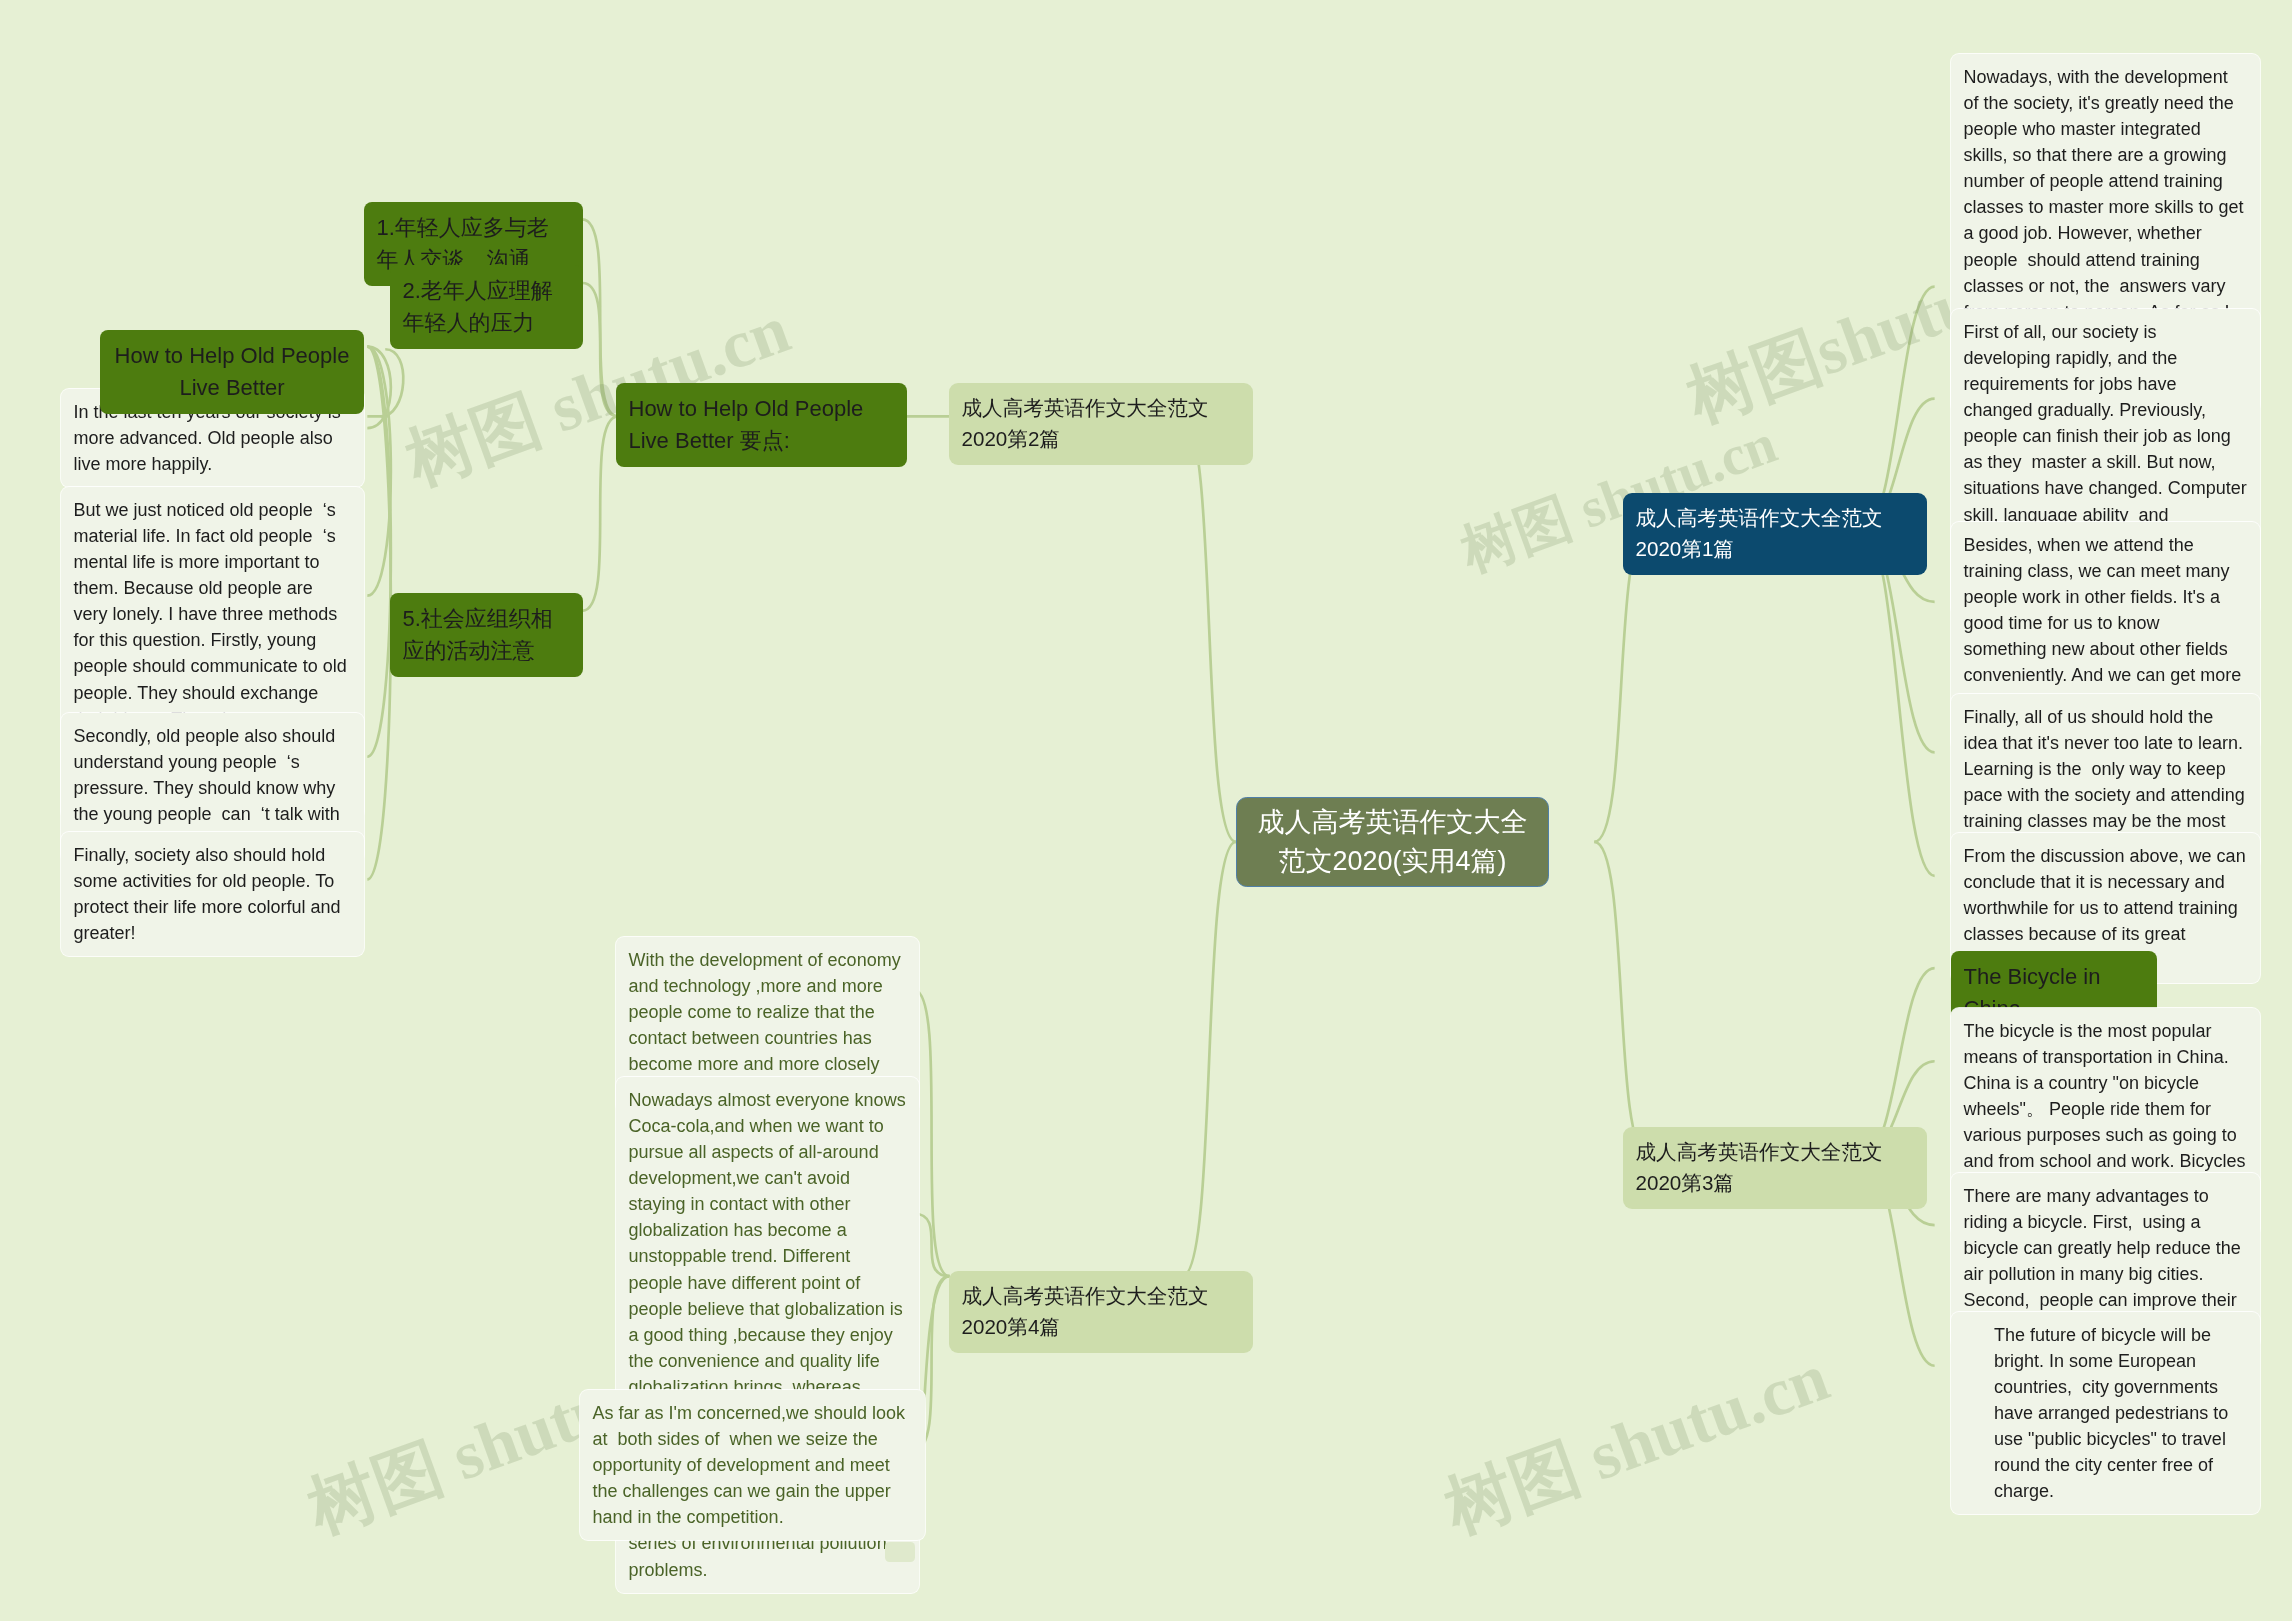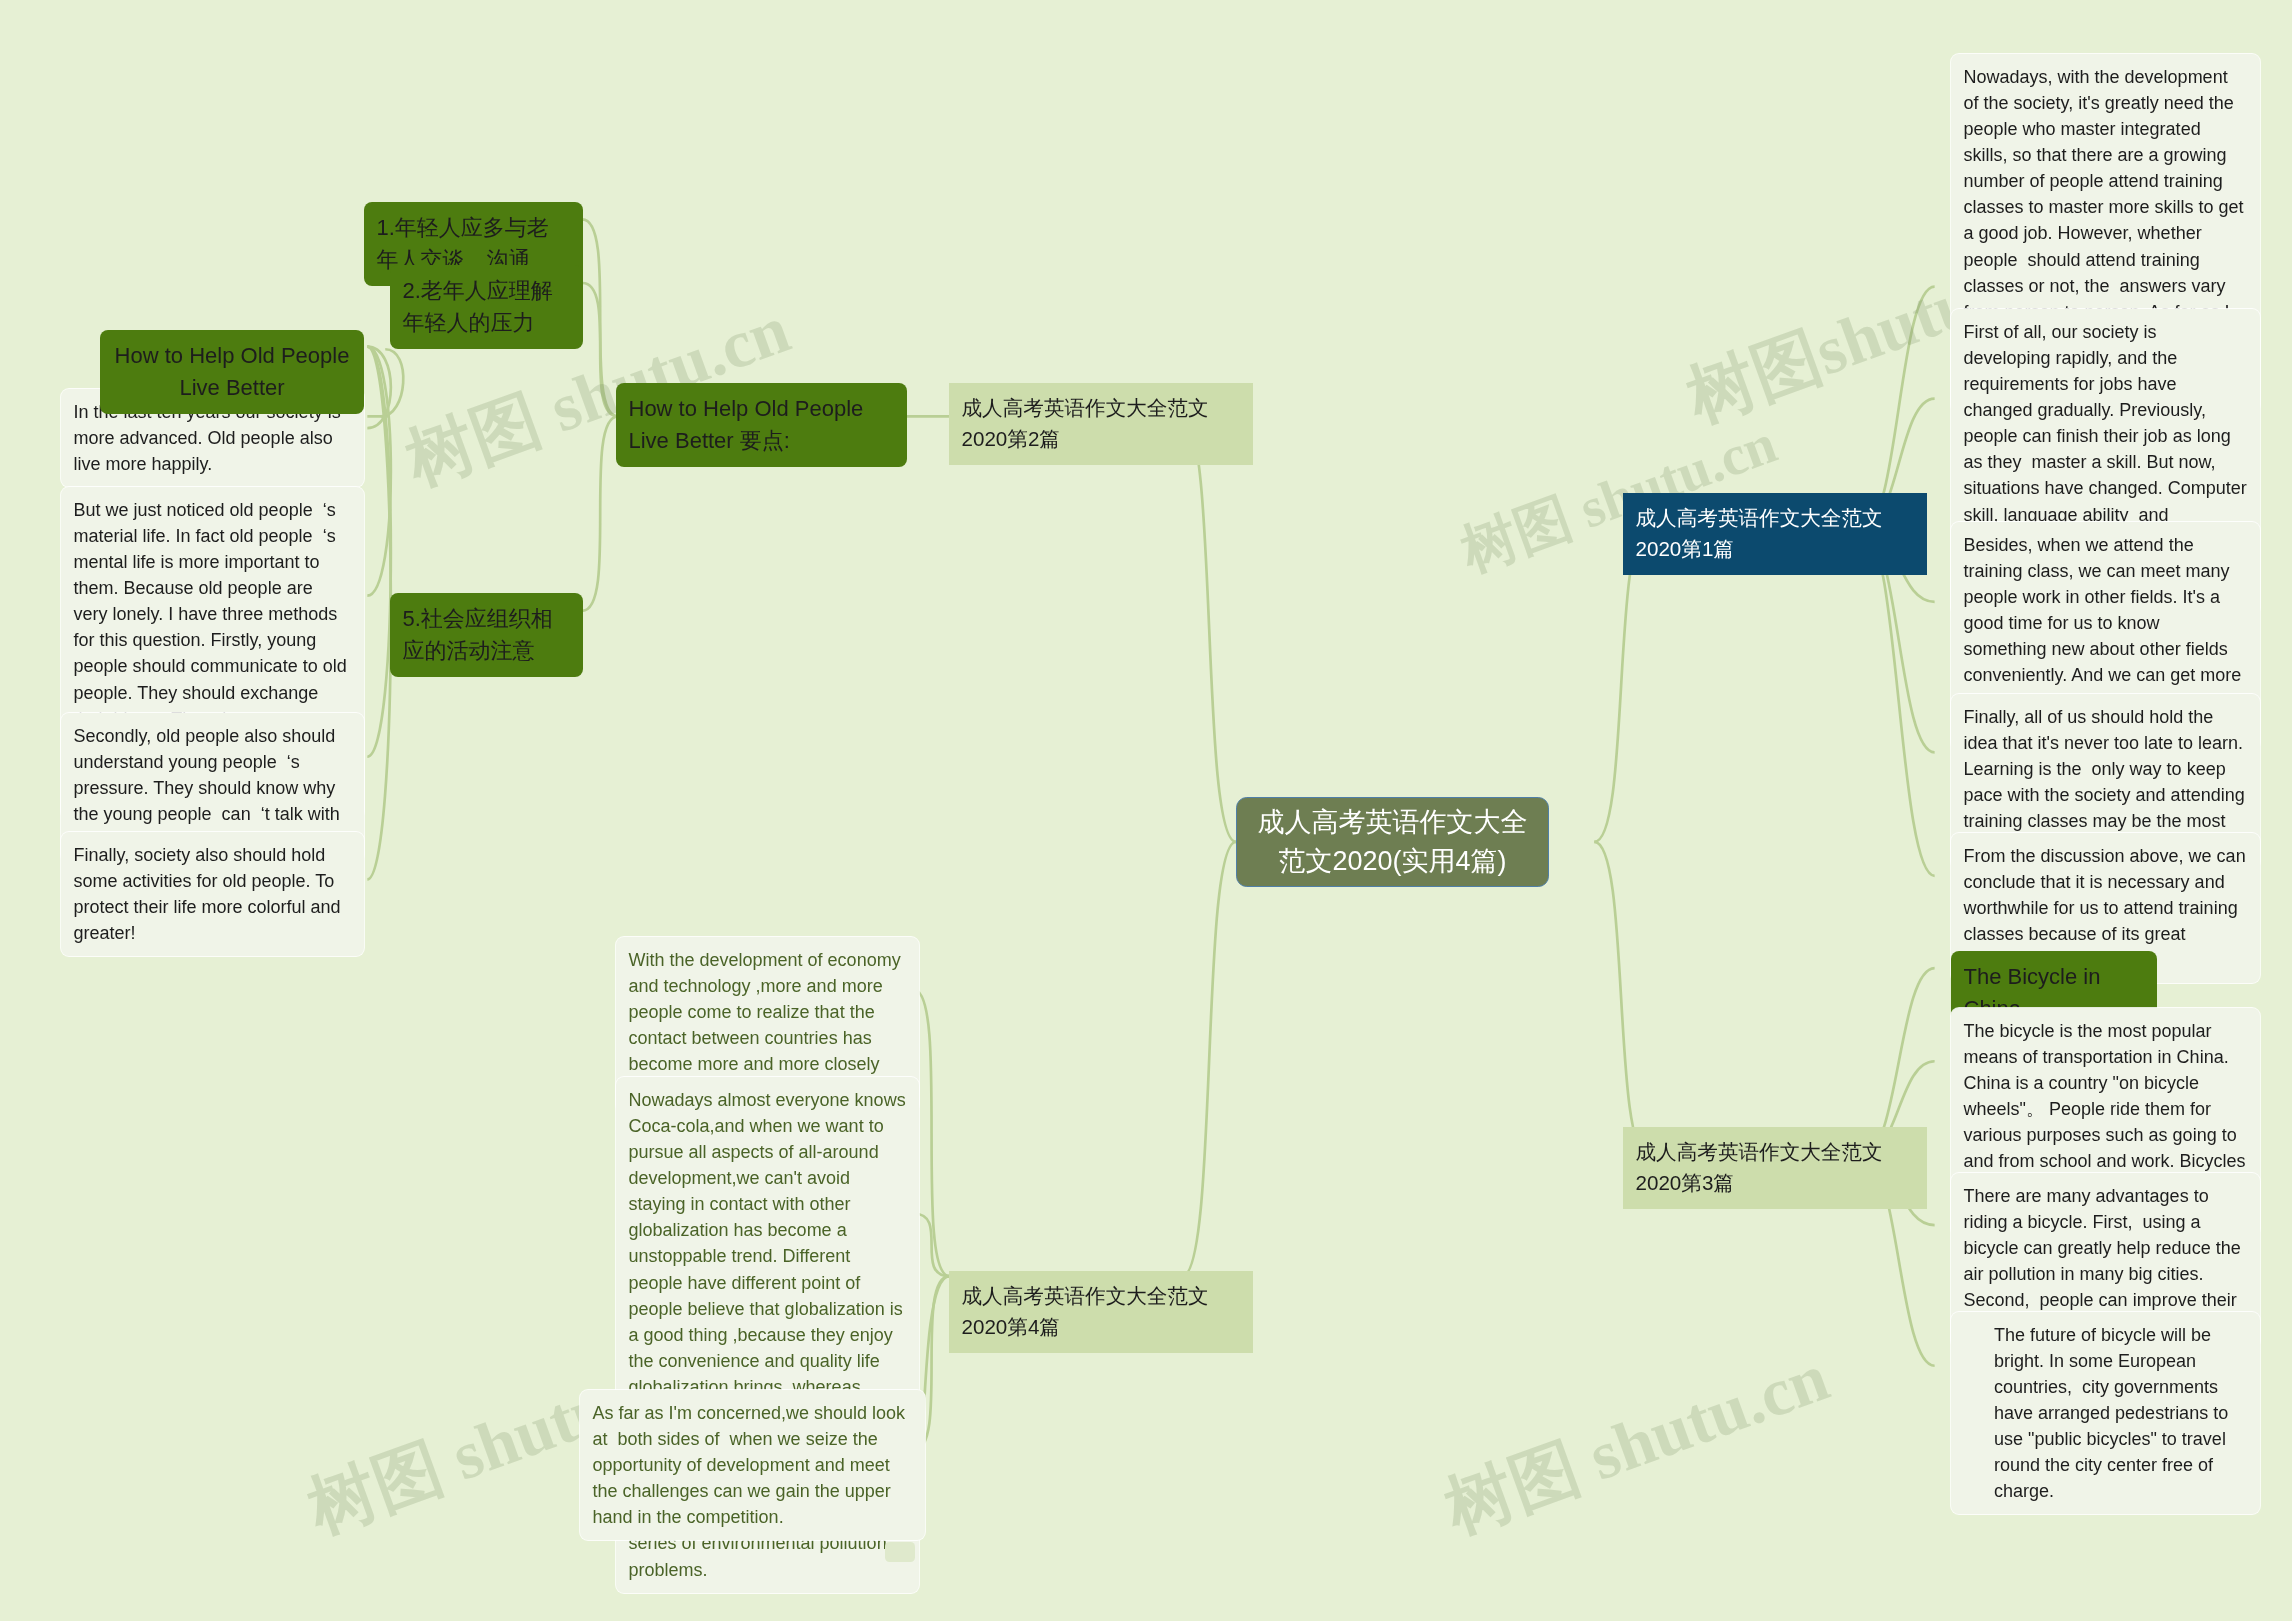--- a/index.html
+++ b/index.html
@@ -36,21 +36,21 @@
     background:#4d7c0f;
     color:#1d1d1d;
     font-size:22px;
   }
   
   .topic{
     background:#cdddac;
     color:#1d1d1d;
     font-size:20.6px;
     line-height:1.5;
-    border-radius:0;
+    border-radius:9px;
   }
   
   .topic.dark{
     background:#0c4a6e;
     color:#ffffff;
   }
   
   .root{
     background:#6e7e52;
     color:#ffffff;

